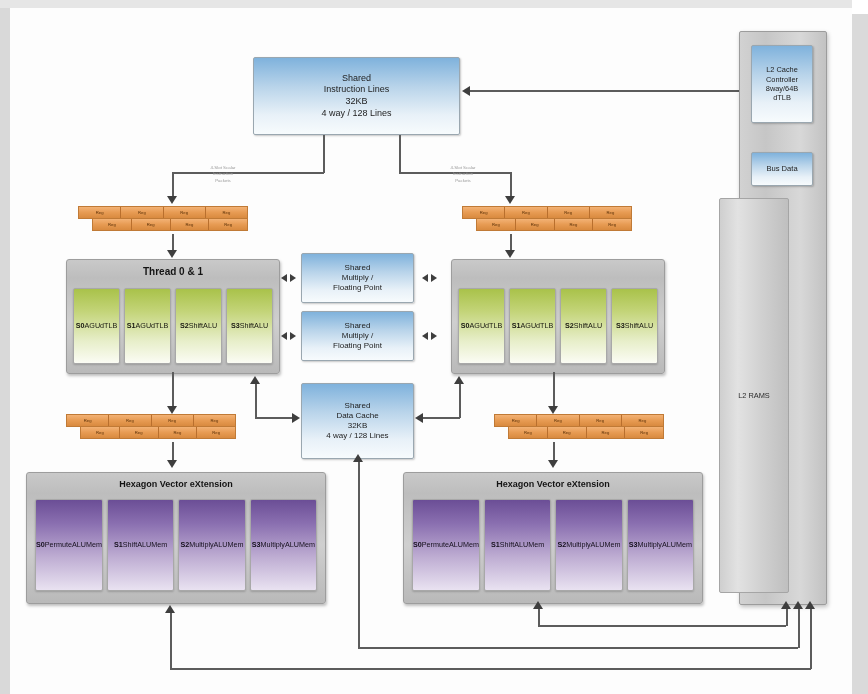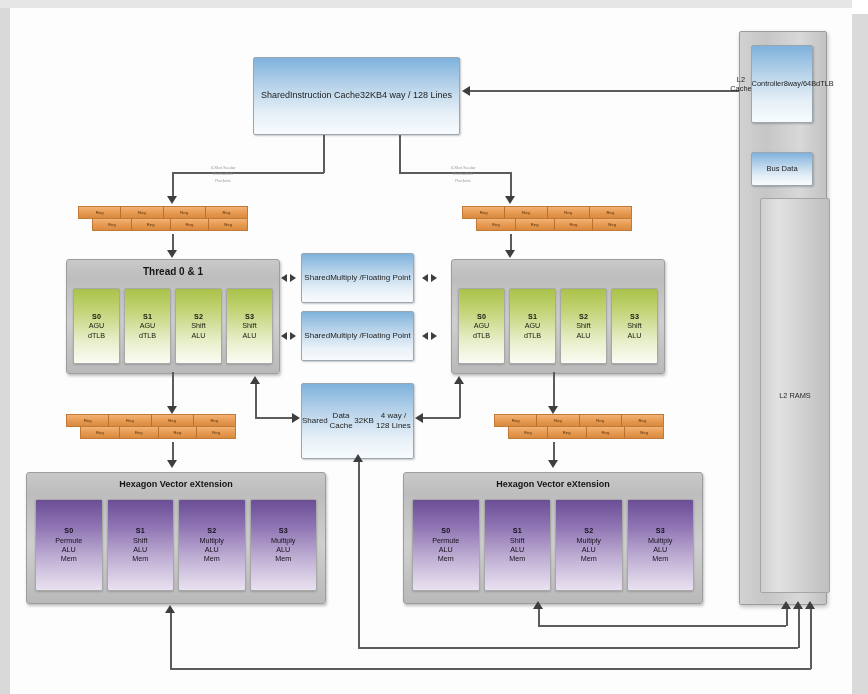--- a/index.html
+++ b/index.html
@@ -22,21 +22,21 @@
   .edge-corner{position:absolute;right:0;top:0;width:16px;height:14px;background:#ffffff;}
 
   .box{position:absolute;box-sizing:border-box;}
 
   
   .blue{
     background:linear-gradient(to bottom,#7fb2dc 0%,#b9d4ea 38%,#e8f1f8 75%,#f7fbfd 100%);
     border:1px solid #9aa7b0;
     border-radius:2px;
     box-shadow:1px 1px 2px rgba(0,0,0,.22);
-    display:flex;flex-direction:row;align-items:center;justify-content:center;
+    display:flex;flex-direction:column;align-items:center;justify-content:center;
     color:#1d1d1d;
     text-align:center;
     line-height:1.28;
   }
   .blue span{display:block;}
 
   
   .greybox{
     background:linear-gradient(to bottom,#c9c9c9 0%,#bdbdbd 16%,#cfcfcf 55%,#b9b9b9 100%);
     border:1px solid #9d9d9d;
@@ -49,21 +49,21 @@
     display:flex;align-items:center;justify-content:center;
     font-weight:bold;color:#141414;
   }
 
   
   .slots{position:absolute;display:flex;gap:4px;}
   .slot{
     flex:1;
     border:1px solid #a8a8a8;
     border-radius:2px;
-    display:flex;flex-direction:column;align-items:center;justify-content:center;
+    display:flex;flex-direction:row;align-items:center;justify-content:center;
     text-align:center;line-height:1.3;color:#17170f;
     box-shadow:0 1px 2px rgba(0,0,0,.18);
   }
   .slot.green{background:linear-gradient(to bottom,#a9c24a 0%,#c3d478 30%,#e7eec9 70%,#fbfcf4 100%);}
   .slot.purple{background:linear-gradient(to bottom,#6b4e96 0%,#8a6fb0 26%,#bfaed3 64%,#e9e2f1 100%);color:#15101c;}
   .slot .sname{font-weight:bold;}
 
   
   .pkt{position:absolute;}
   .pktrow{
@@ -122,21 +122,21 @@
 
 <div id="stage">
 
   <div class="edge-left"></div>
   <div class="edge-top"></div>
   <div class="edge-right"></div>
   <div class="edge-corner"></div>
 
   <div class="box blue" style="left:253px;top:57px;width:207px;height:78px;font-size:9px;">
     <span>Shared</span>
-    <span>Instruction Cache</span>
+    <span>Instruction Lines</span>
     <span>32KB</span>
     <span>4 way / 128 Lines</span>
   </div>
 
   <div class="ln lnh" style="left:470px;top:90px;width:275px;"></div>
   <div class="arr arr-l" style="left:462px;top:86px;"></div>
 
   <div class="ln lnv" style="left:323px;top:135px;height:38px;"></div>
   <div class="ln lnh" style="left:172px;top:172px;width:152px;"></div>
   <div class="ln lnv" style="left:172px;top:172px;height:28px;"></div>
@@ -385,21 +385,21 @@
     <span>L2 Cache</span>
     <span>Controller</span>
     <span>8way/64B</span>
     <span>dTLB</span>
   </div>
 
   <div class="box blue" style="left:751px;top:152px;width:62px;height:34px;font-size:7.6px;">
     <span>Bus Data</span>
   </div>
 
-  <div class="l2arr" style="left:760px;top:198px;width:68px;height:393px;font-size:7.4px;">
+  <div class="l2arr" style="left:719px;top:198px;width:68px;height:393px;font-size:7.4px;">
     <span>L2 RAMS</span>
   </div>
 
   <div class="ln lnh" style="left:538px;top:625px;width:248px;"></div>
   <div class="ln lnv" style="left:538px;top:608px;height:18px;"></div>
   <div class="arr arr-u" style="left:533px;top:601px;"></div>
   <div class="ln lnv" style="left:786px;top:608px;height:18px;"></div>
   <div class="arr arr-u" style="left:781px;top:601px;"></div>
 
   <div class="ln lnh" style="left:358px;top:647px;width:440px;"></div>

